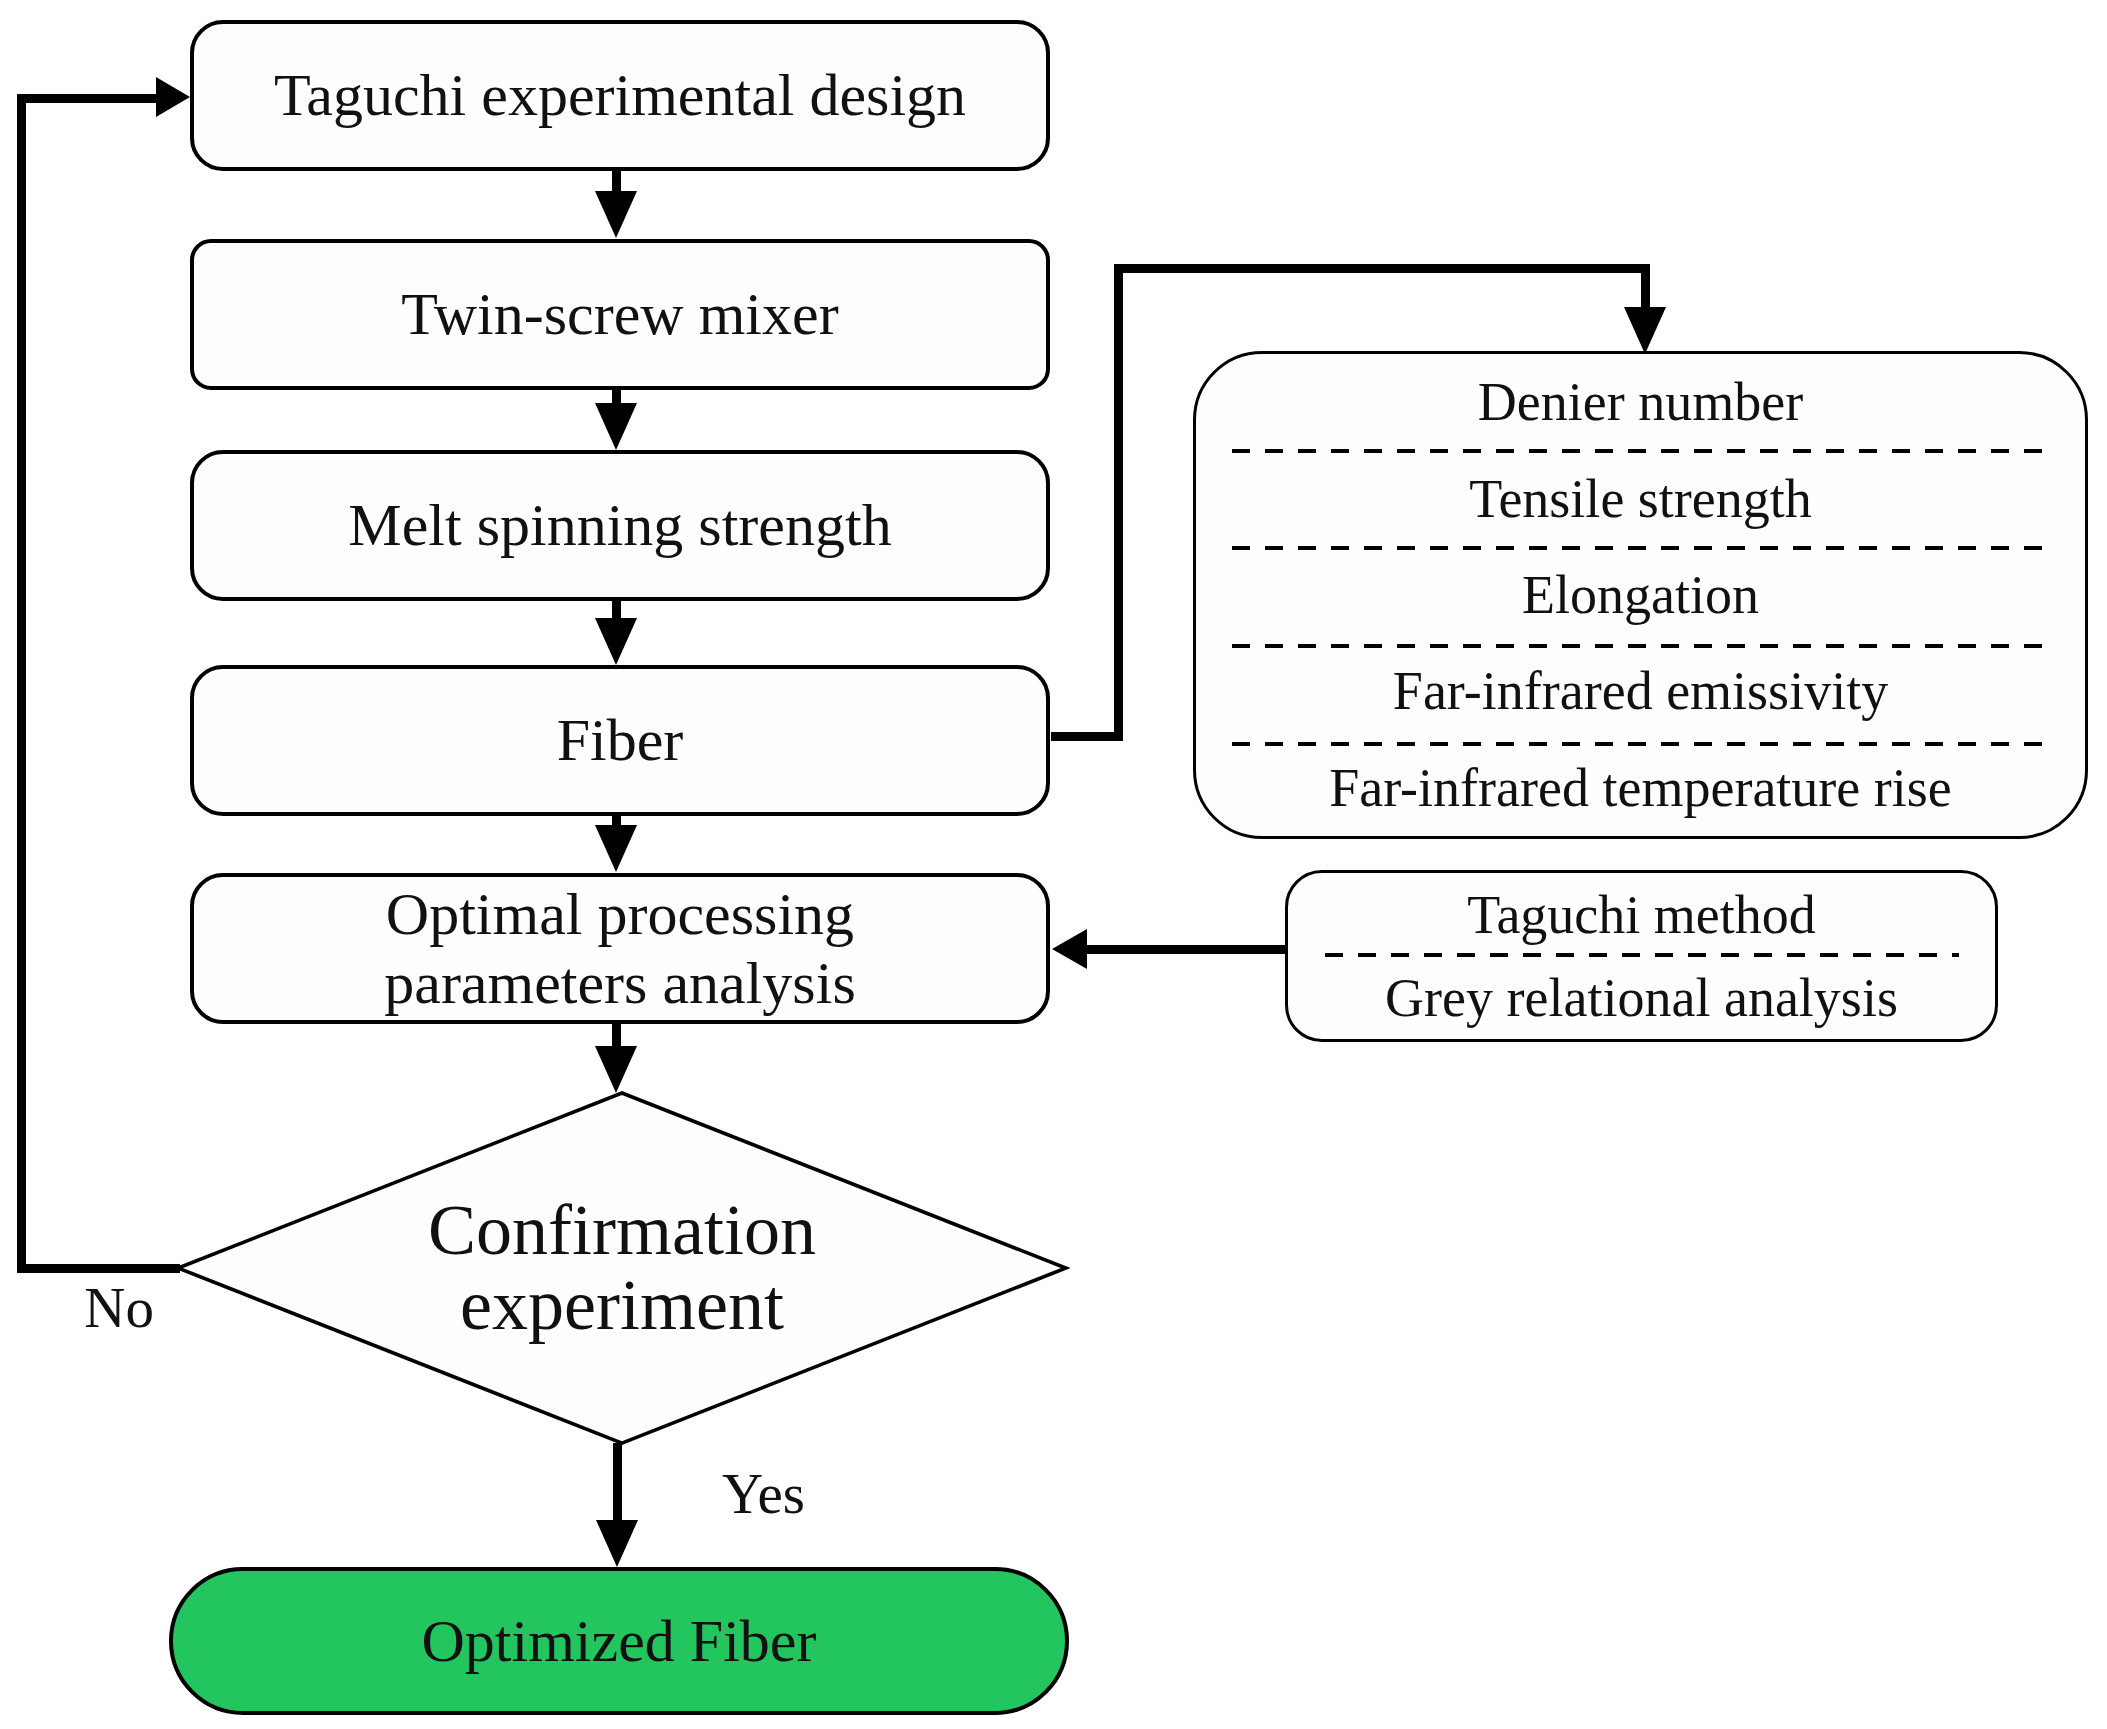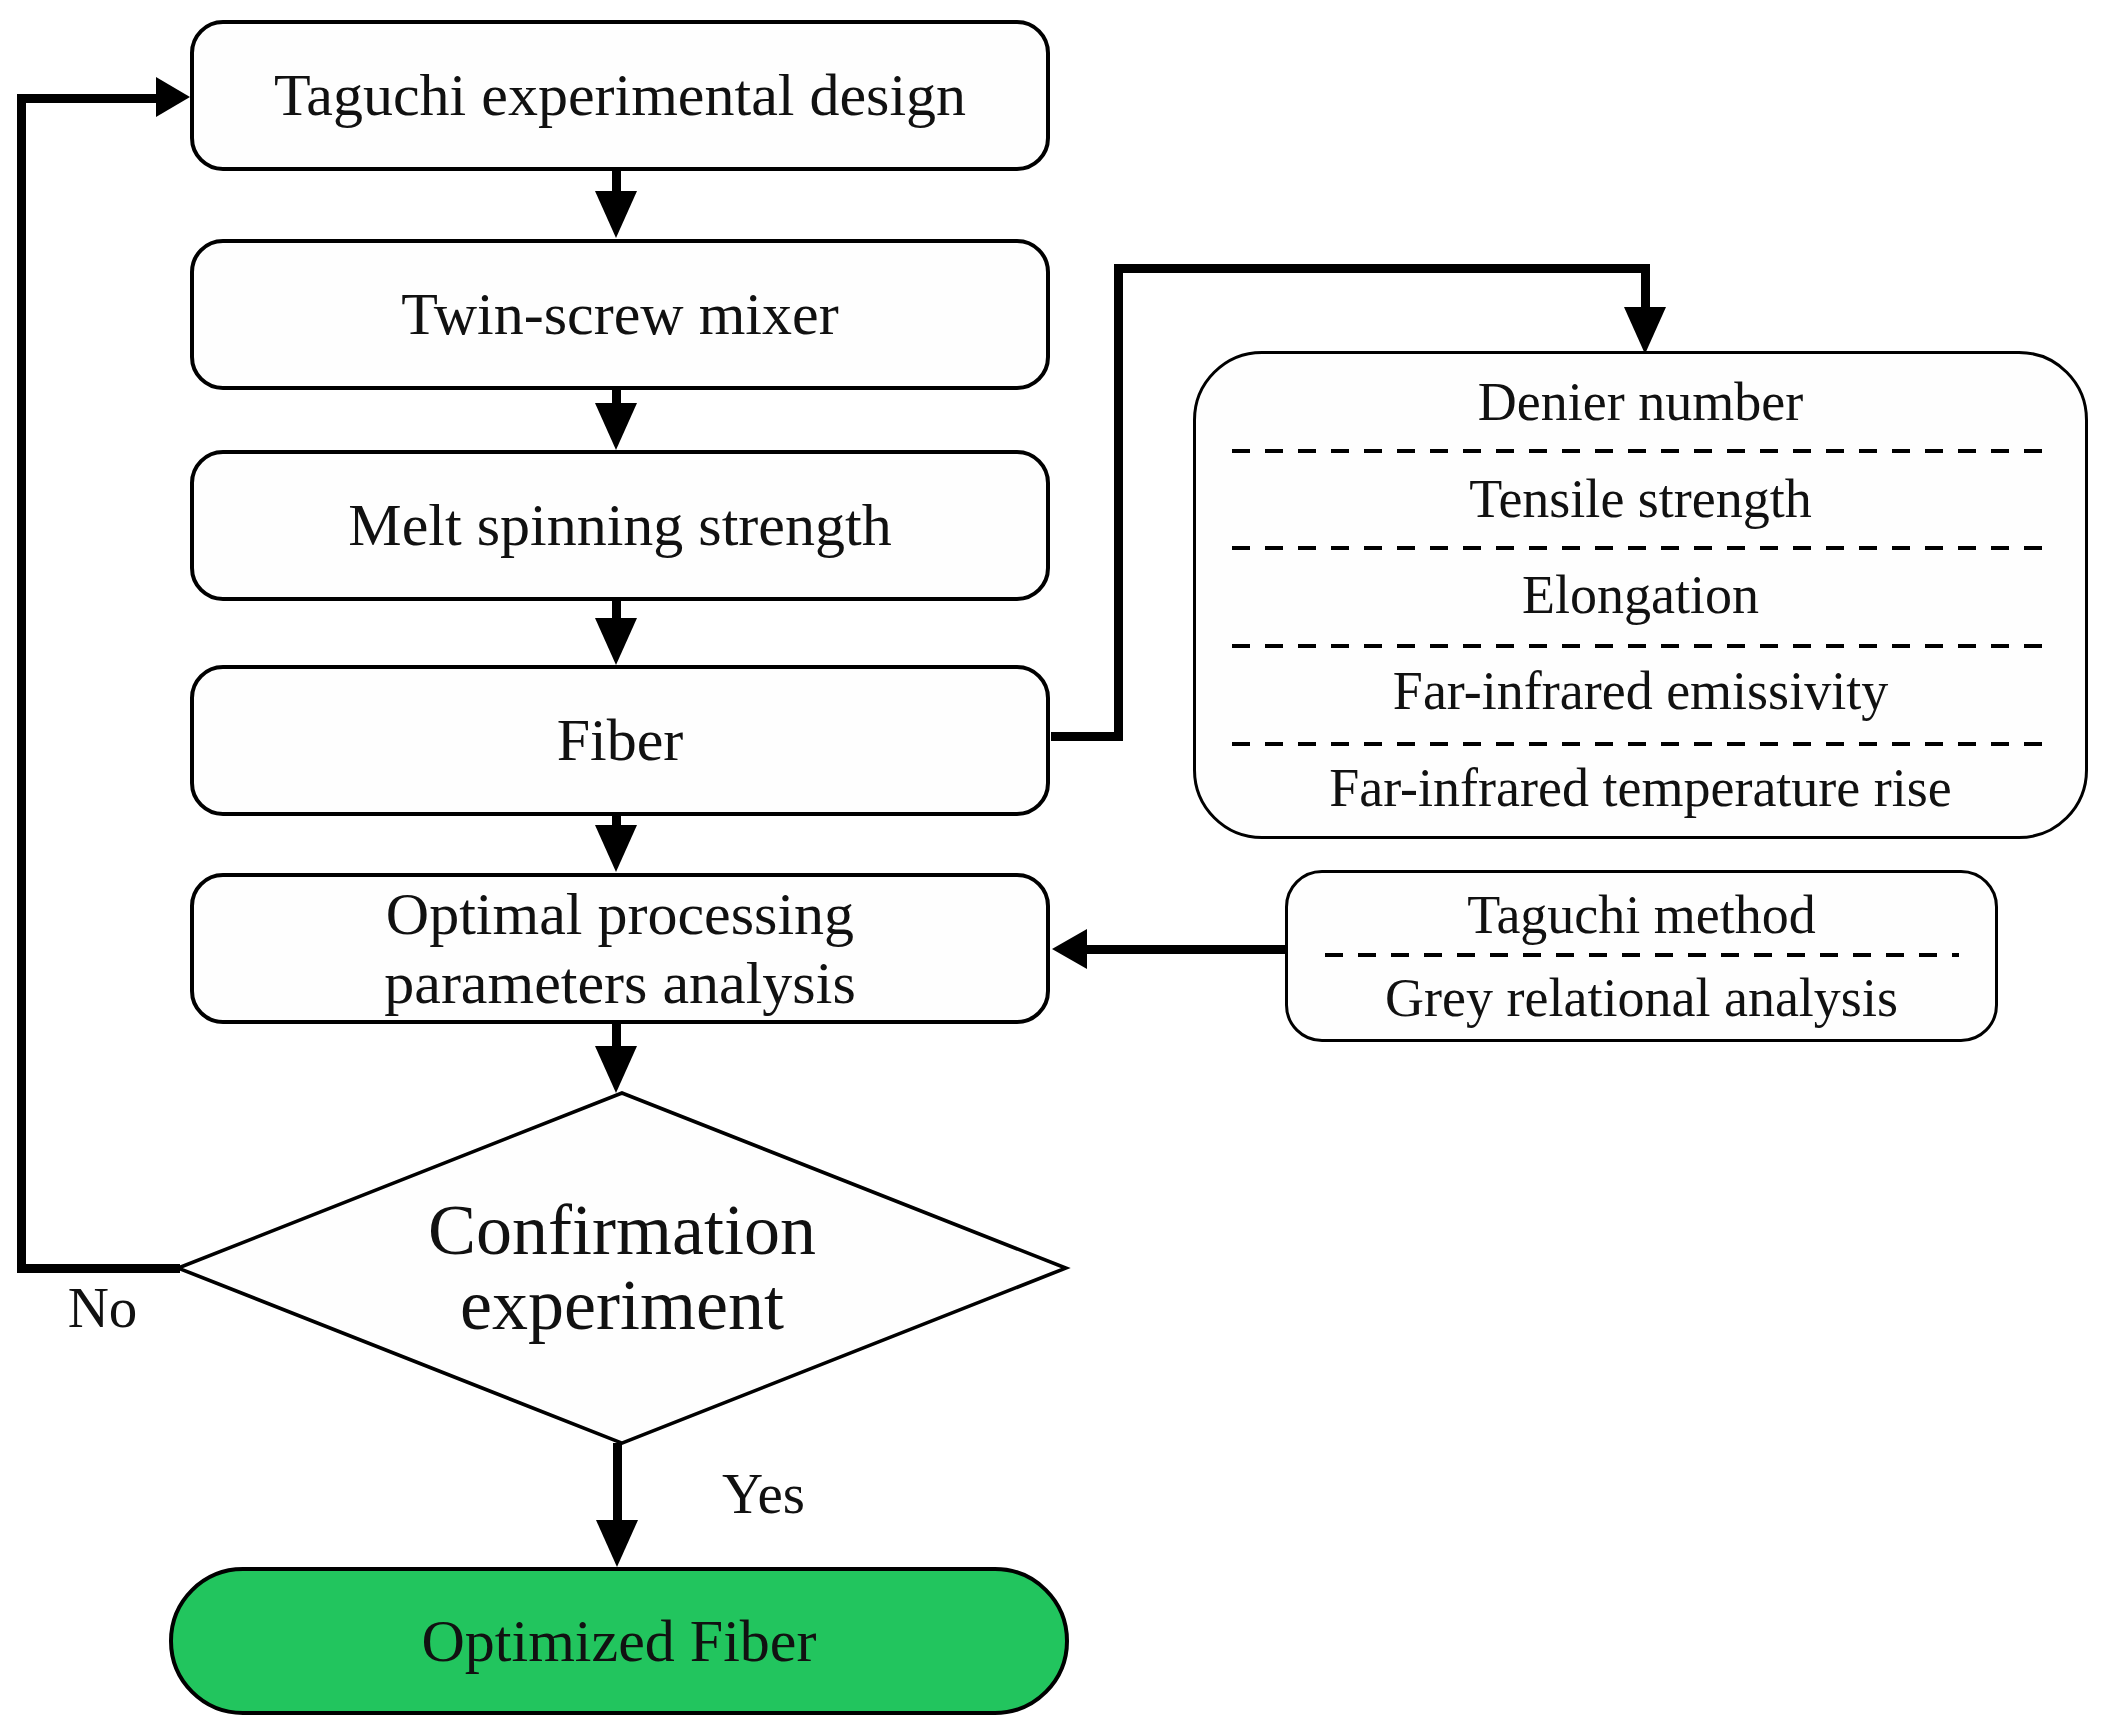--- a/index.html
+++ b/index.html
@@ -139,21 +139,21 @@
 <div id="canvas">
 
   <svg id="decision-svg" width="2108" height="1730" viewBox="0 0 3491 2865">
     <polygon points="1030,1810 1765,2100 1030,2390 295,2100" fill="#fefefe" stroke="#000000" stroke-width="6"></polygon>
   </svg>
 
   <div class="box" style="left:190px; top:20px;  width:860px; height:151px;">
     <span>Taguchi experimental design</span>
   </div>
 
-  <div class="box" style="left:190px; top:239px; width:860px; height:151px;">
+  <div class="box" style="left:190px; top:239px; width:860px; height:151px;border-radius:21px;">
     <span>Twin-screw mixer</span>
   </div>
 
   <div class="box" style="left:190px; top:450px; width:860px; height:151px;">
     <span>Melt spinning strength</span>
   </div>
 
   <div class="box" style="left:190px; top:873px; width:860px; height:151px;">
     <span class="multiline">Optimal processing
 parameters analysis</span>
@@ -173,21 +173,21 @@
   <div class="head-down" style="left:595px; top:618px;"></div>
 
   <div class="shaft-v" style="left:612px; top:816px; height:11px;"></div>
   <div class="head-down" style="left:595px; top:825px;"></div>
 
   <div class="shaft-v" style="left:612px; top:1024px; height:24px;"></div>
   <div class="head-down" style="left:595px; top:1046px;"></div>
 
   <div id="decision-label" class="multiline">Confirmation
 experiment</div>
-  <div class="edge-label" style="left:51px; top:1275px; width:103px;">No</div>
+  <div class="edge-label" style="left:51px; top:1275px; width:103px;text-align:right;">No</div>
   <div class="edge-label" style="left:694px; top:1461px; width:139px;">Yes</div>
 
   <div class="shaft-v" style="left:613px; top:1443px; height:80px;"></div>
   <div class="head-down" style="left:596px; top:1520px;"></div>
 
   <div id="terminal-box">
     <span>Optimized Fiber</span>
   </div>
 
   <div id="criteria-box">

